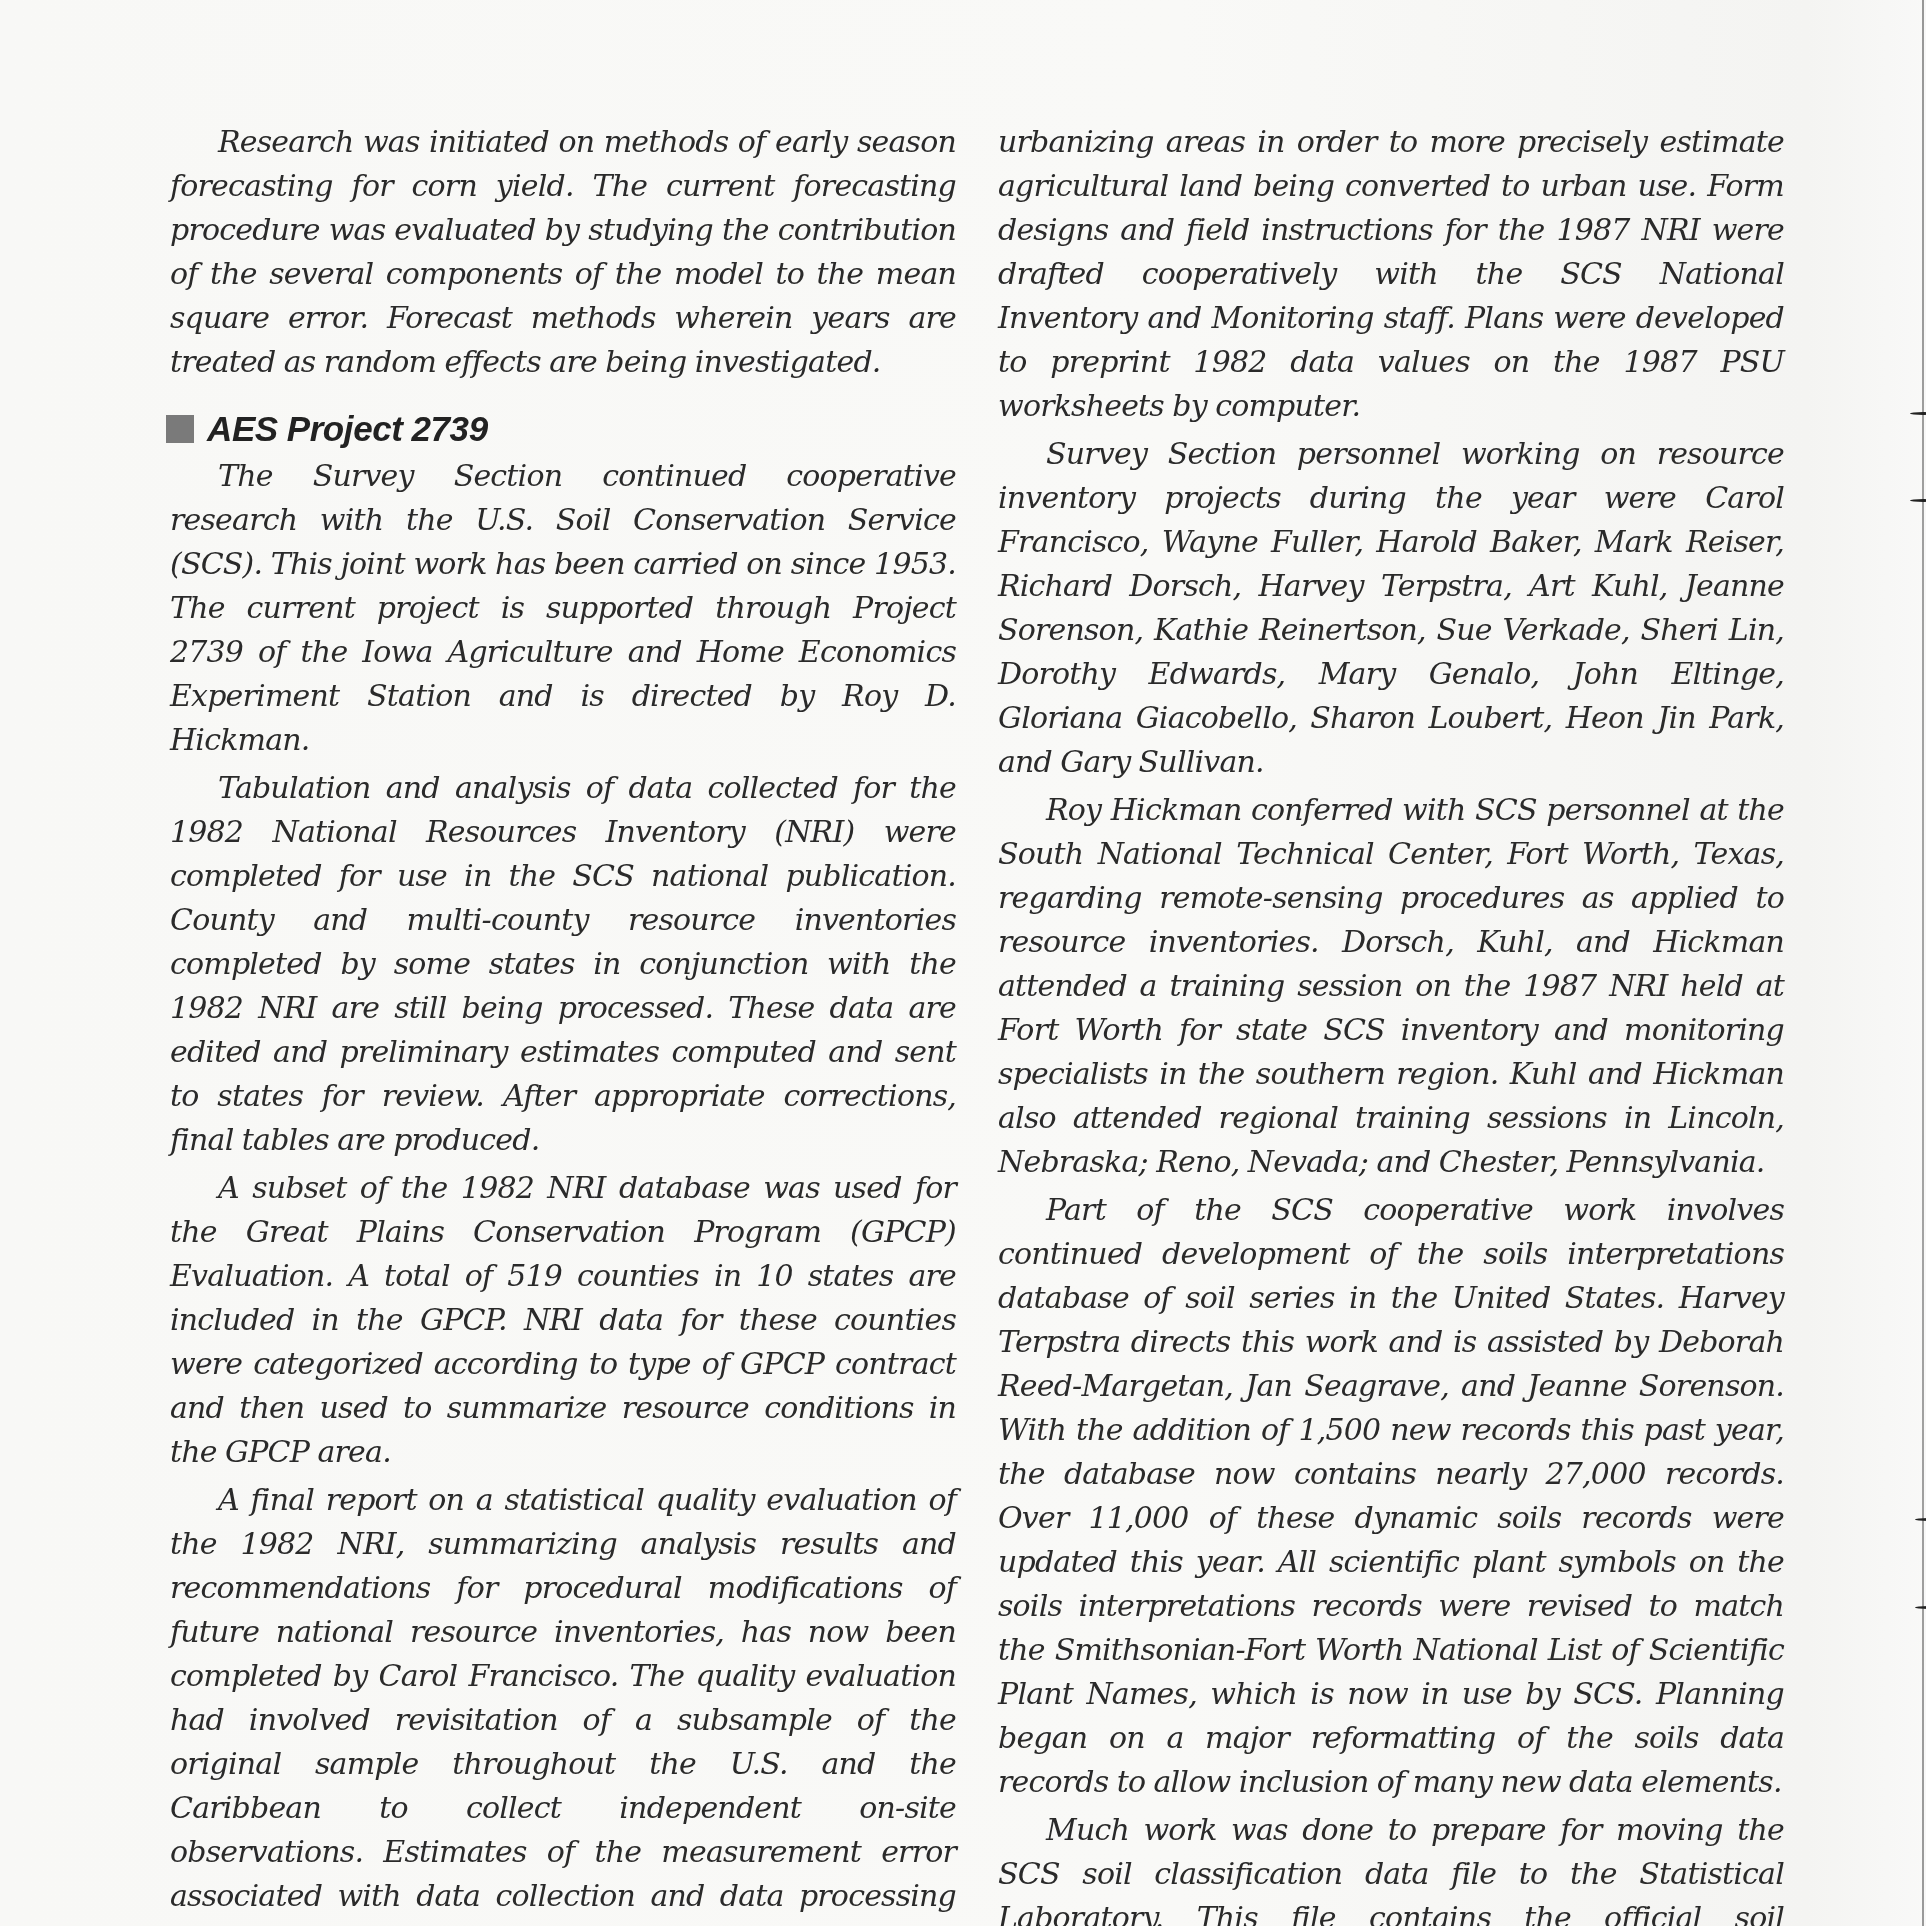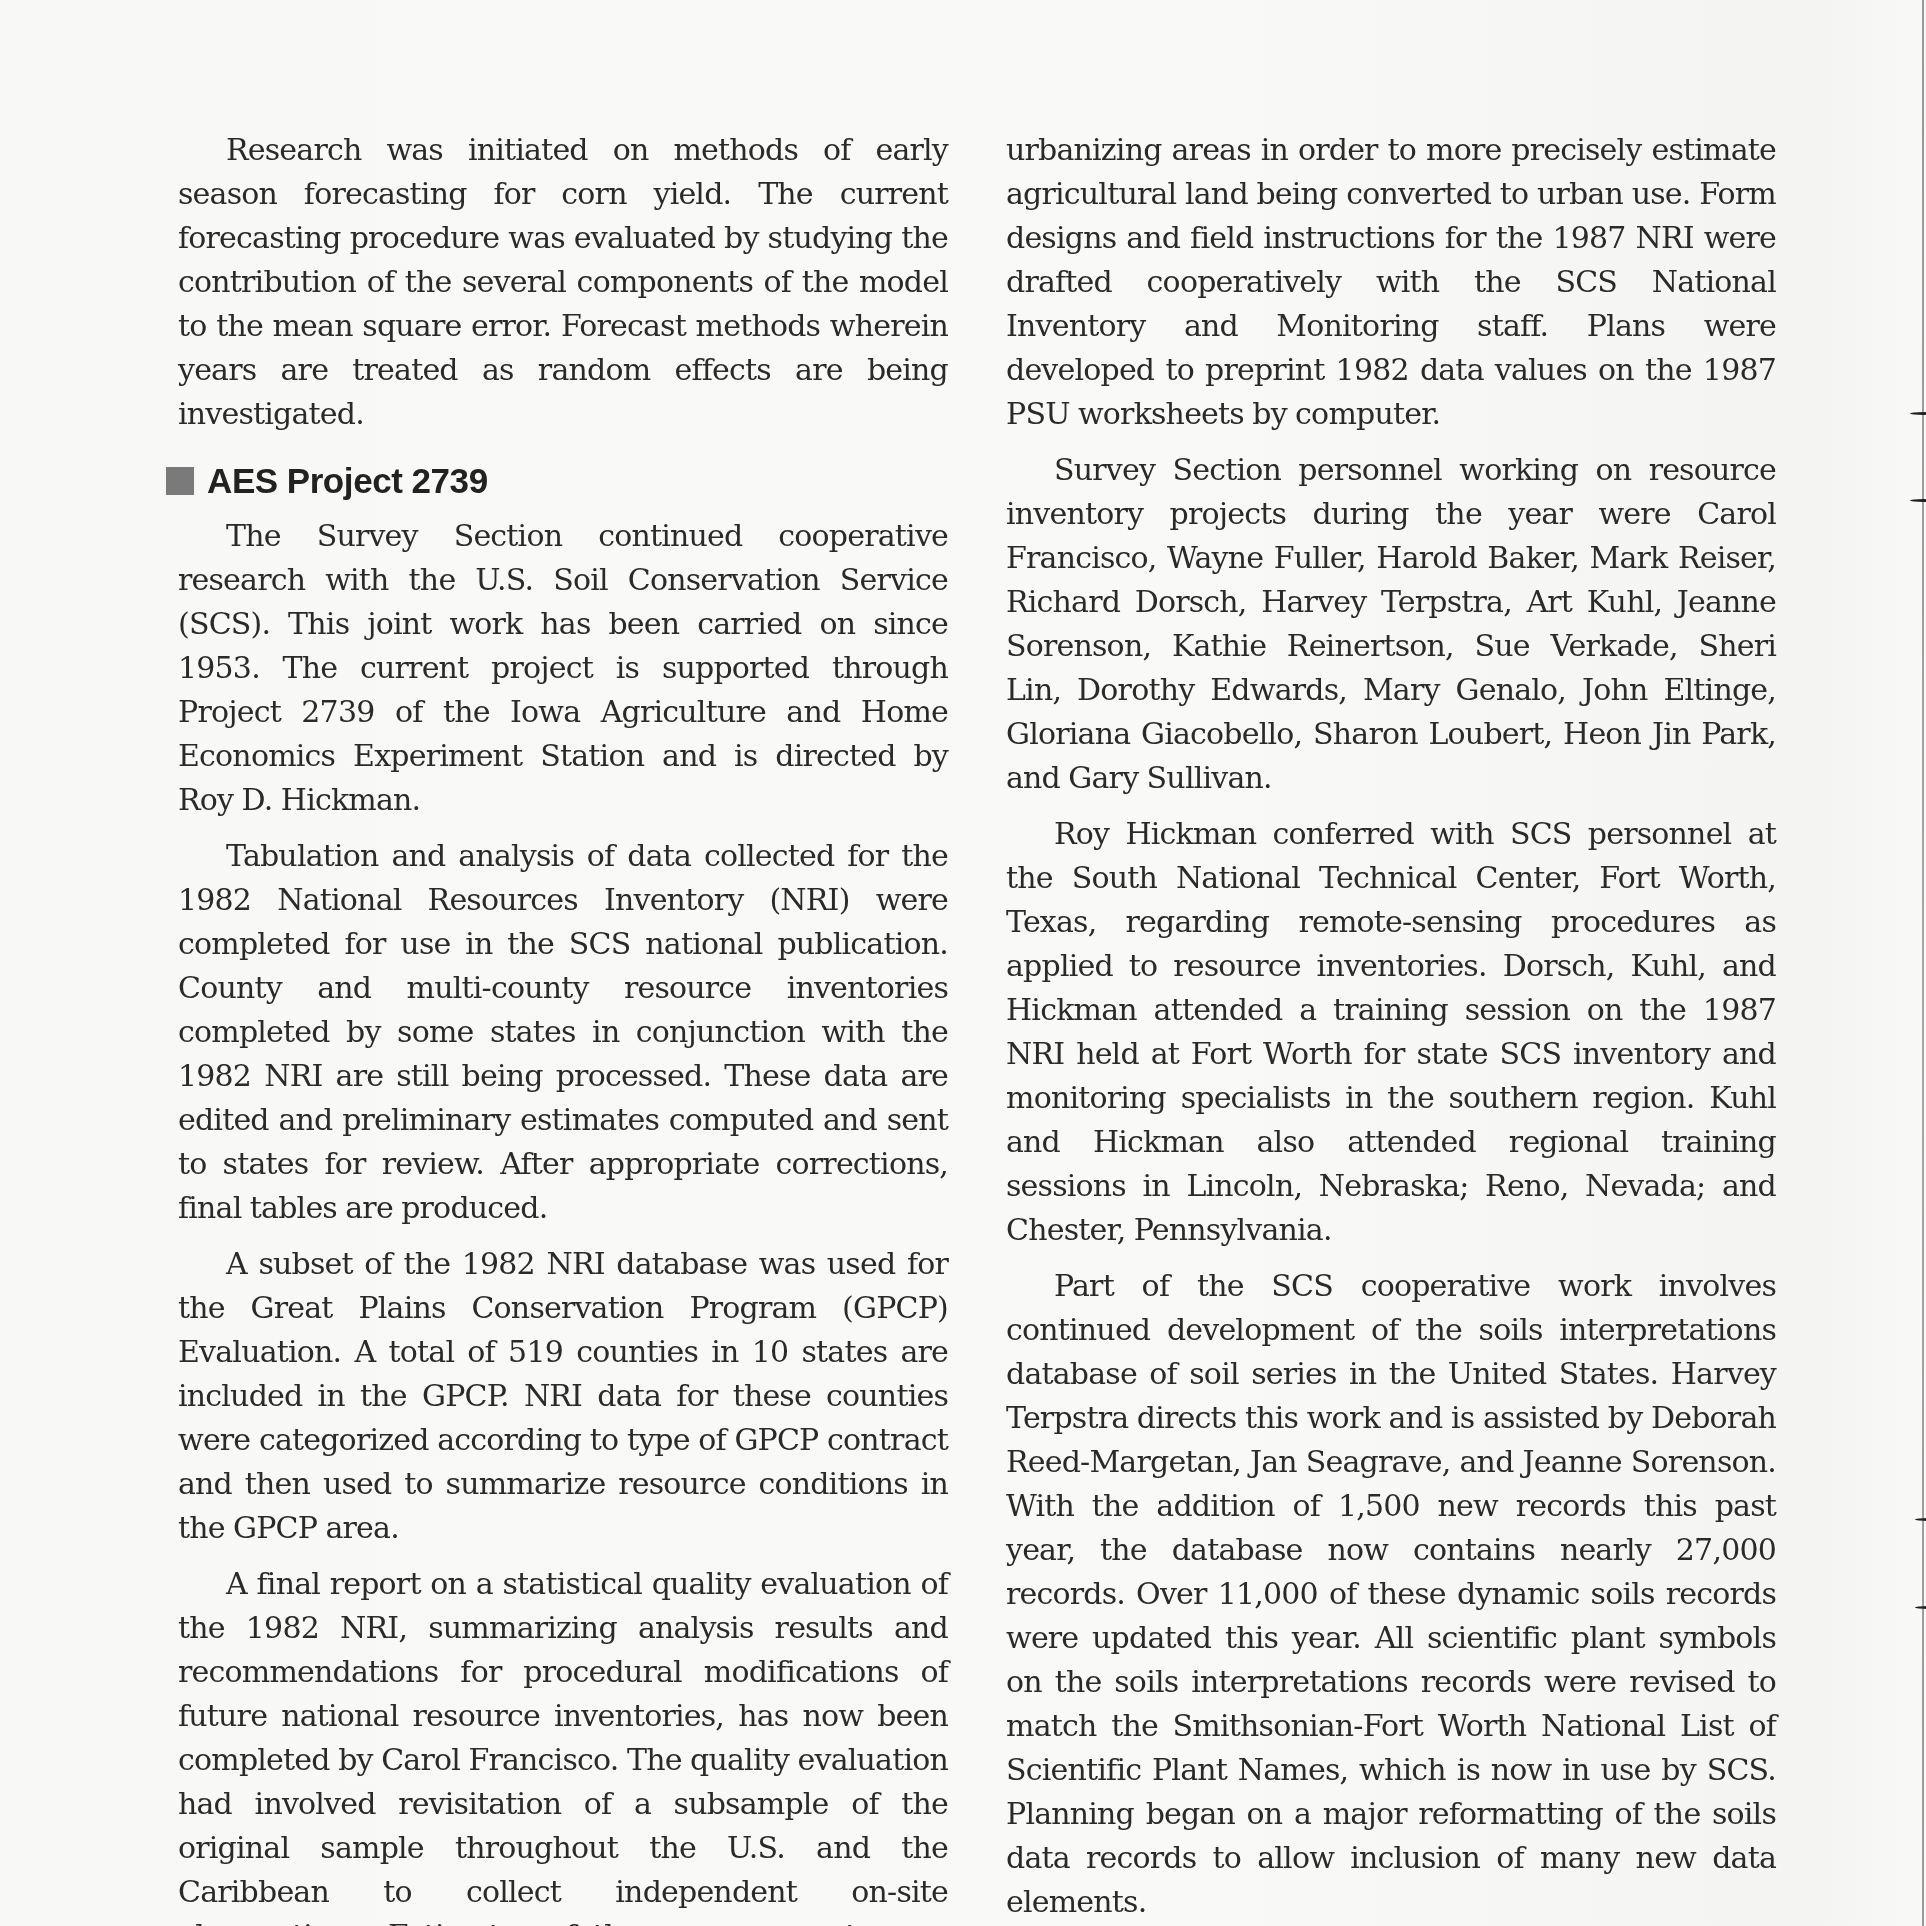--- a/index.html
+++ b/index.html
@@ -23,32 +23,32 @@
     position: absolute; height: 3.1px; width: 27px; background: #222; border-radius: 50%;
   }
   .col {
     position: absolute; top: 116px; width: 794px;
     font-size: 30px; line-height: 44px;
     text-align: justify; hyphens: none;
     letter-spacing: -0.8px; word-spacing: -0.4px;
   }
   .col-left { left: 166px; }
   .col-right { left: 994px; }
-  .para { margin: 12px; text-indent: 48px; }
+  .para { margin: 4px; text-indent: 48px; font-style: italic; }
   .para.noindent { text-indent: 0; }
   .heading {
     display: flex; align-items: center;
     margin: 24px 0 3.1px 0; height: 42px;
   }
   .heading-square {
     width: 28px; height: 28px; background: #7a7a7a; margin-right: 13px;
   }
   .heading-text {
     font-family: "Liberation Sans", "DejaVu Sans", sans-serif;
-    font-weight: bold; font-size: 35px; letter-spacing: -0.4px; color: #222;
+    font-weight: bold; font-size: 35px; letter-spacing: -0.4px; color: #222; font-style: italic;
   }
 </style>
 </head>
 <body>
 
 <div class="page">
 
   <div class="col col-left">
     <p class="para">Research was initiated on methods of early season forecasting for corn yield. The current forecasting procedure was evaluated by studying the contribution of the several components of the model to the mean square error. Forecast methods wherein years are treated as random effects are being investigated.</p>
 

